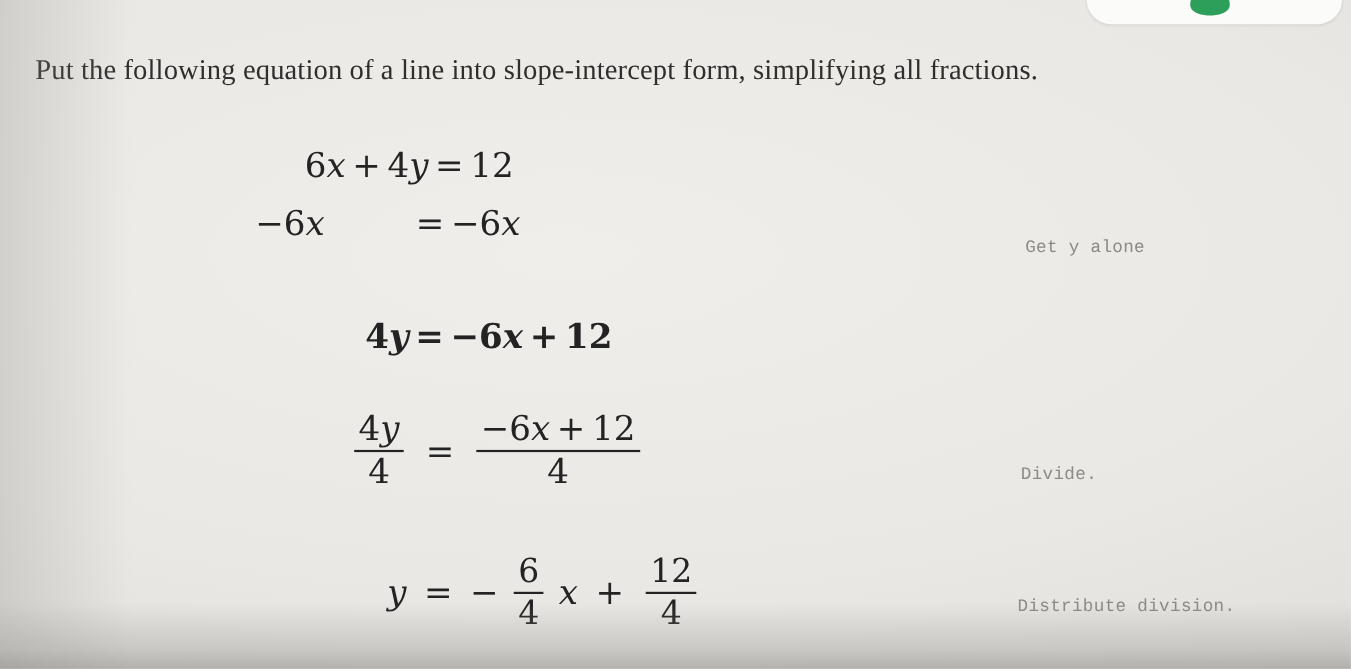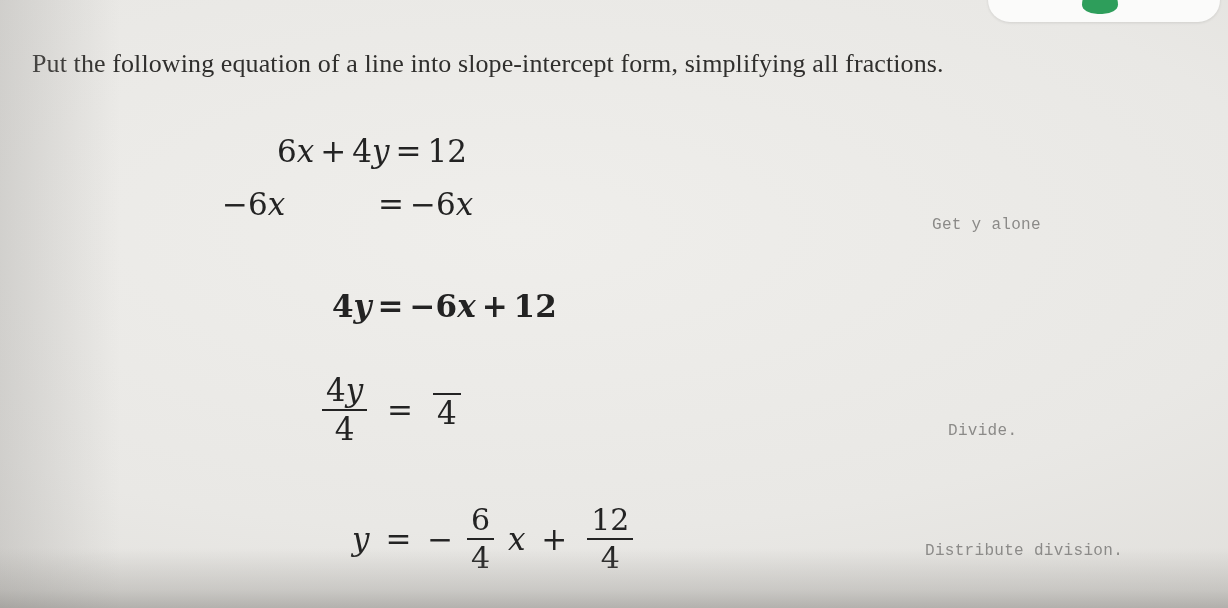--- a/index.html
+++ b/index.html
@@ -129,28 +129,28 @@
     position: absolute;
     font-family: Liberation Mono, monospace;
     font-size: 16px;
     color: #8b8a88;
     letter-spacing: 0.3px;
     white-space: nowrap;
   }
 
   
   #line1 { left: 238px; top: 5px; margin-left: 39px; }
-  #line2 { left: 222px; top: 58px; }
+  #line2 { left: 232px; top: 58px; }
   #line2b { left: 372px; top: 58px; }
   #note1 { left: 932px; top: 88px; }
 
   #line3 { left: 332px; top: 160px; font-weight: bold; }
 
   #line4 { left: 318px; top: 248px; }
-  #note2 { left: 948px; top: 294px; }
+  #note2 { left: 928px; top: 294px; }
 
   #line5 { left: 352px; top: 378px; }
   #note3 { left: 925px; top: 414px; }
 </style>
 </head>
 <body>
 
 <div class="page">
 
   <div class="top-widget">
@@ -178,20 +178,21 @@
     </div>
 
     <div class="math" id="line4">
       <span class="frac">
         <span class="num"><span>4</span><span class="var">y</span></span>
         <span class="bar"></span>
         <span class="den">4</span>
       </span>
       <span class="op">=</span>
       <span class="frac">
+        <span class="num"><span>−</span><span>6</span><span class="var">x</span><span class="op">+</span><span>12</span></span>
         <span class="bar"></span>
         <span class="den">4</span>
       </span>
     </div>
     <div class="note" id="note2">Divide.</div>
 
     <div class="math" id="line5">
       <span class="var">y</span>
       <span class="op">=</span>
       <span>−</span>

